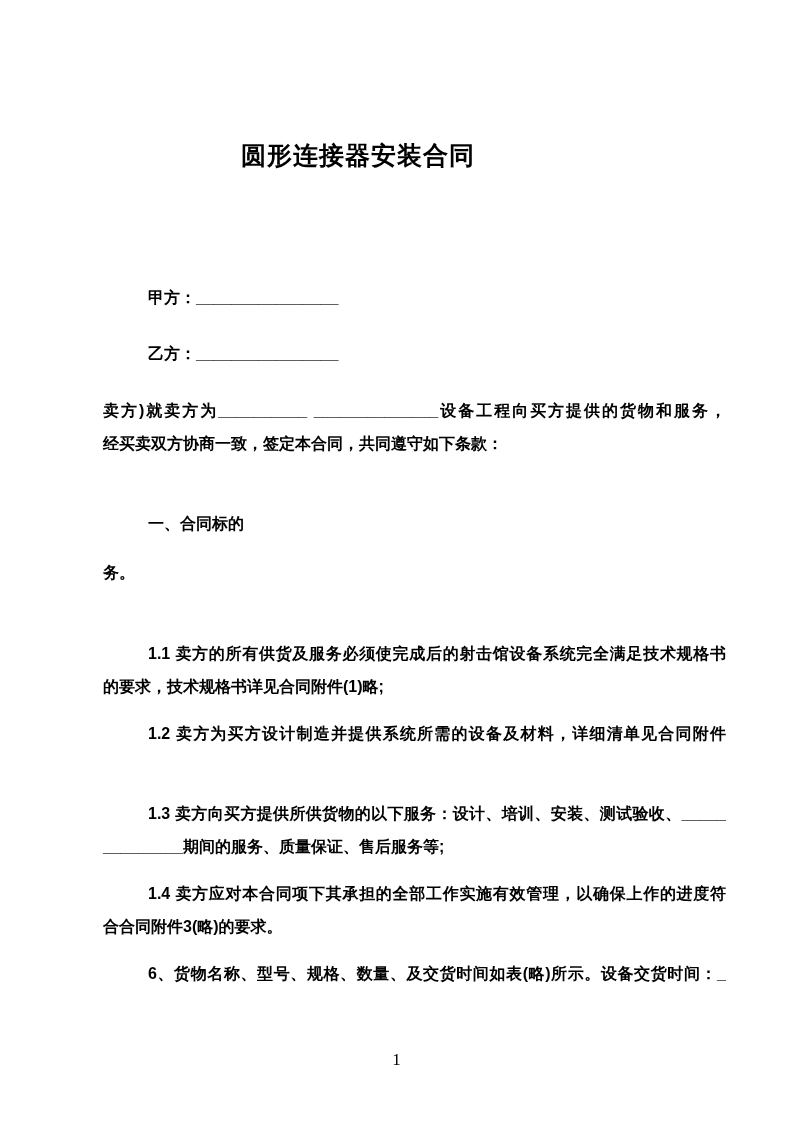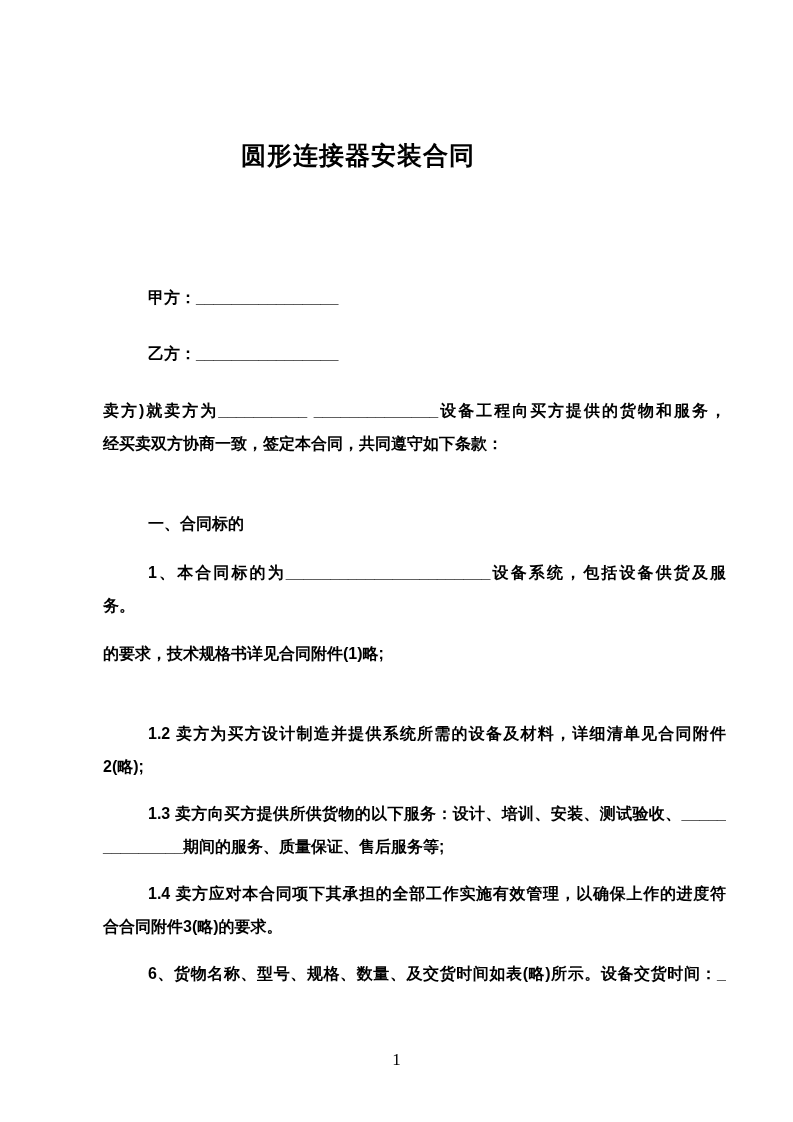--- a/index.html
+++ b/index.html
@@ -78,31 +78,30 @@
   <div class="block" style="top:394px">
     <div class="line j">卖方)就卖方为__________ ______________设备工程向买方提供的货物和服务，</div>
     <div class="line">经买卖双方协商一致，签定本合同，共同遵守如下条款：</div>
   </div>
 
   <div class="block" style="top:507px">
     <div class="line ind">一、合同标的</div>
   </div>
 
   <div class="block" style="top:556px">
-    <div class="line j ind">1、本合同标的为_______________________设备系统，包括设备供货及服</div>
     <div class="line">务。</div>
   </div>
 
   <div class="block" style="top:637px">
+    <div class="line j ind">1.1 卖方的所有供货及服务必须使完成后的射击馆设备系统完全满足技术规格书</div>
     <div class="line">的要求，技术规格书详见合同附件(1)略;</div>
   </div>
 
   <div class="block" style="top:717px">
     <div class="line j ind">1.2 卖方为买方设计制造并提供系统所需的设备及材料，详细清单见合同附件</div>
-    <div class="line">2(略);</div>
   </div>
 
   <div class="block" style="top:797px">
     <div class="line j ind">1.3 卖方向买方提供所供货物的以下服务：设计、培训、安装、测试验收、_____</div>
     <div class="line">_________期间的服务、质量保证、售后服务等;</div>
   </div>
 
   <div class="block" style="top:877px">
     <div class="line j ind">1.4 卖方应对本合同项下其承担的全部工作实施有效管理，以确保上作的进度符</div>
     <div class="line">合合同附件3(略)的要求。</div>

